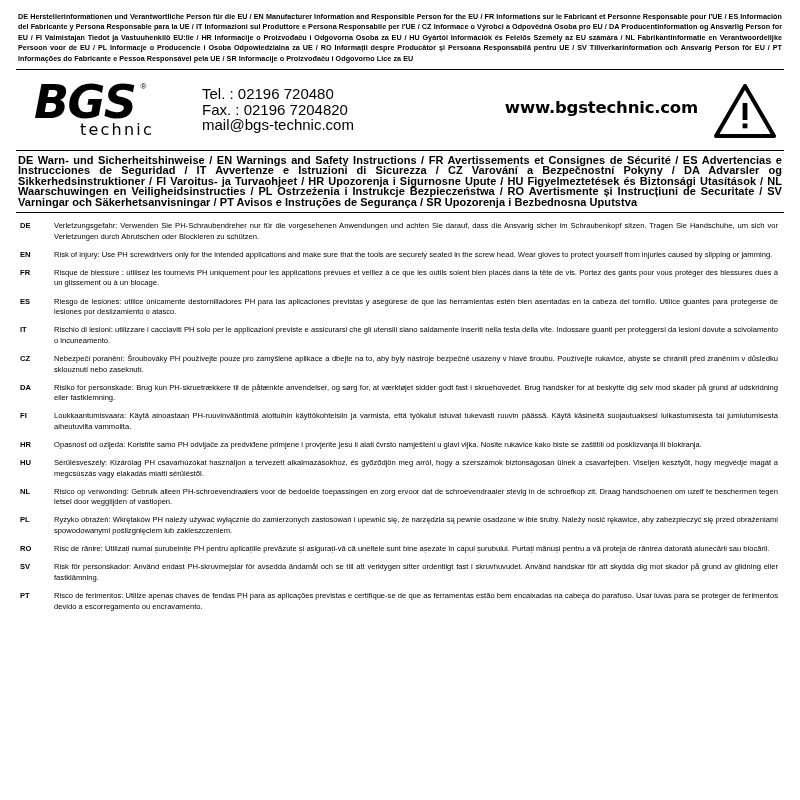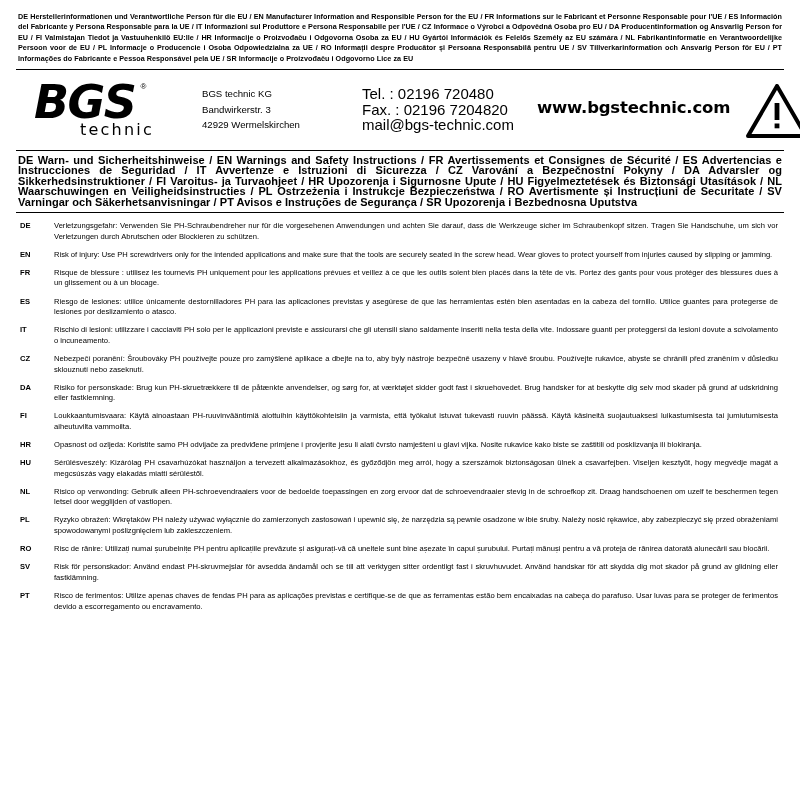--- a/index.html
+++ b/index.html
@@ -165,25 +165,20 @@
   <div class="header">
 
     <div class="logo-col">
       <div class="logo-wrap">
         <div class="logo-bgs">BGS</div>
         <div class="logo-reg">®</div>
       </div>
       <div class="logo-tech">technic</div>
     </div>
 
-    <div class="addr-col">
-      <div>BGS technic KG</div>
-      <div>Bandwirkerstr. 3</div>
-      <div>42929 Wermelskirchen</div>
-    </div>
 
     <div class="tel-col">
       <div>Tel.  :  02196 720480</div>
       <div>Fax. :  02196 7204820</div>
       <div>mail@bgs-technic.com</div>
     </div>
 
     <div class="web-col">
       <span class="url">www.bgstechnic.com</span>
     </div>
@@ -203,21 +198,21 @@
   <hr class="rule" style="margin-top:0;">
 
   <div class="safety-head">DE Warn- und Sicherheitshinweise / EN Warnings and Safety Instructions / FR Avertissements et Consignes de Sécurité / ES Advertencias e Instrucciones de Seguridad / IT Avvertenze e Istruzioni di Sicurezza / CZ Varování a Bezpečnostní Pokyny / DA Advarsler og Sikkerhedsinstruktioner / FI Varoitus- ja Turvaohjeet / HR Upozorenja i Sigurnosne Upute / HU Figyelmeztetések és Biztonsági Utasítások / NL Waarschuwingen en Veiligheidsinstructies / PL Ostrzeżenia i Instrukcje Bezpieczeństwa / RO Avertismente și Instrucțiuni de Securitate / SV Varningar och Säkerhetsanvisningar / PT Avisos e Instruções de Segurança / SR Upozorenja i Bezbednosna Uputstva</div>
 
   <hr class="rule">
 
   <div class="rows">
 
     <div class="row">
       <div class="code">DE</div>
-      <div class="txt">Verletzungsgefahr: Verwenden Sie PH-Schraubendreher nur für die vorgesehenen Anwendungen und achten Sie darauf, dass die Werkzeuge sicher im Schraubenkopf sitzen. Tragen Sie Handschuhe, um sich vor Verletzungen durch Abrutschen oder Blockieren zu schützen.</div>
+      <div class="txt">Verletzungsgefahr: Verwenden Sie PH-Schraubendreher nur für die vorgesehenen Anwendungen und achten Sie darauf, dass die Ansvarig sicher im Schraubenkopf sitzen. Tragen Sie Handschuhe, um sich vor Verletzungen durch Abrutschen oder Blockieren zu schützen.</div>
     </div>
 
     <div class="row">
       <div class="code">EN</div>
       <div class="txt">Risk of injury: Use PH screwdrivers only for the intended applications and make sure that the tools are securely seated in the screw head. Wear gloves to protect yourself from injuries caused by slipping or jamming.</div>
     </div>
 
     <div class="row">
       <div class="code">FR</div>
       <div class="txt">Risque de blessure : utilisez les tournevis PH uniquement pour les applications prévues et veillez à ce que les outils soient bien placés dans la tête de vis. Portez des gants pour vous protéger des blessures dues à un glissement ou à un blocage.</div>

